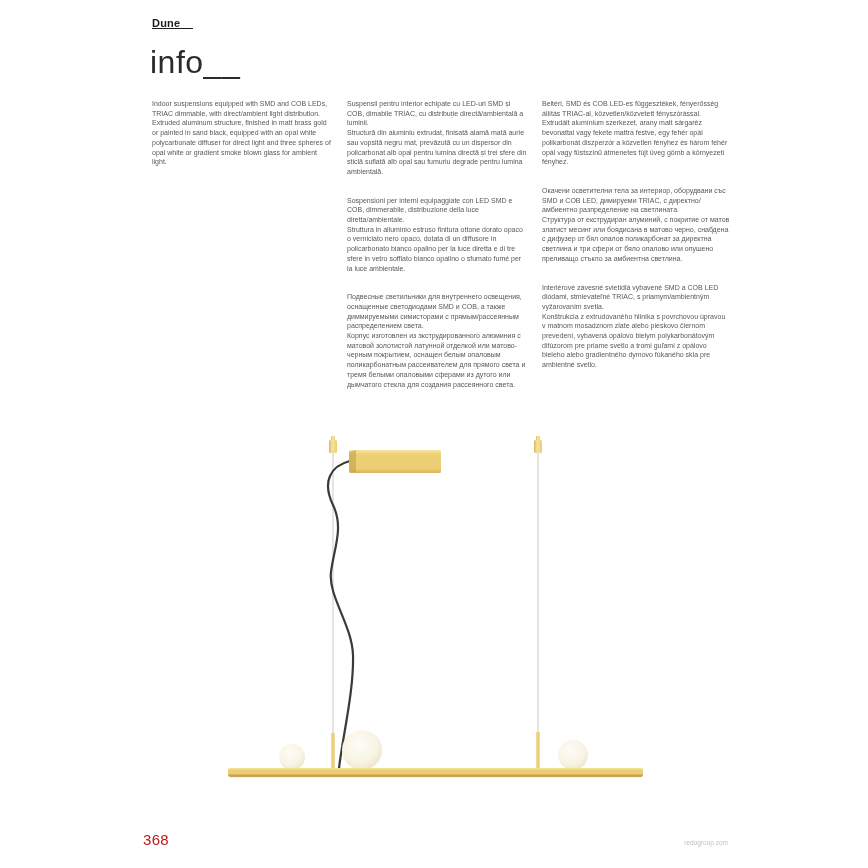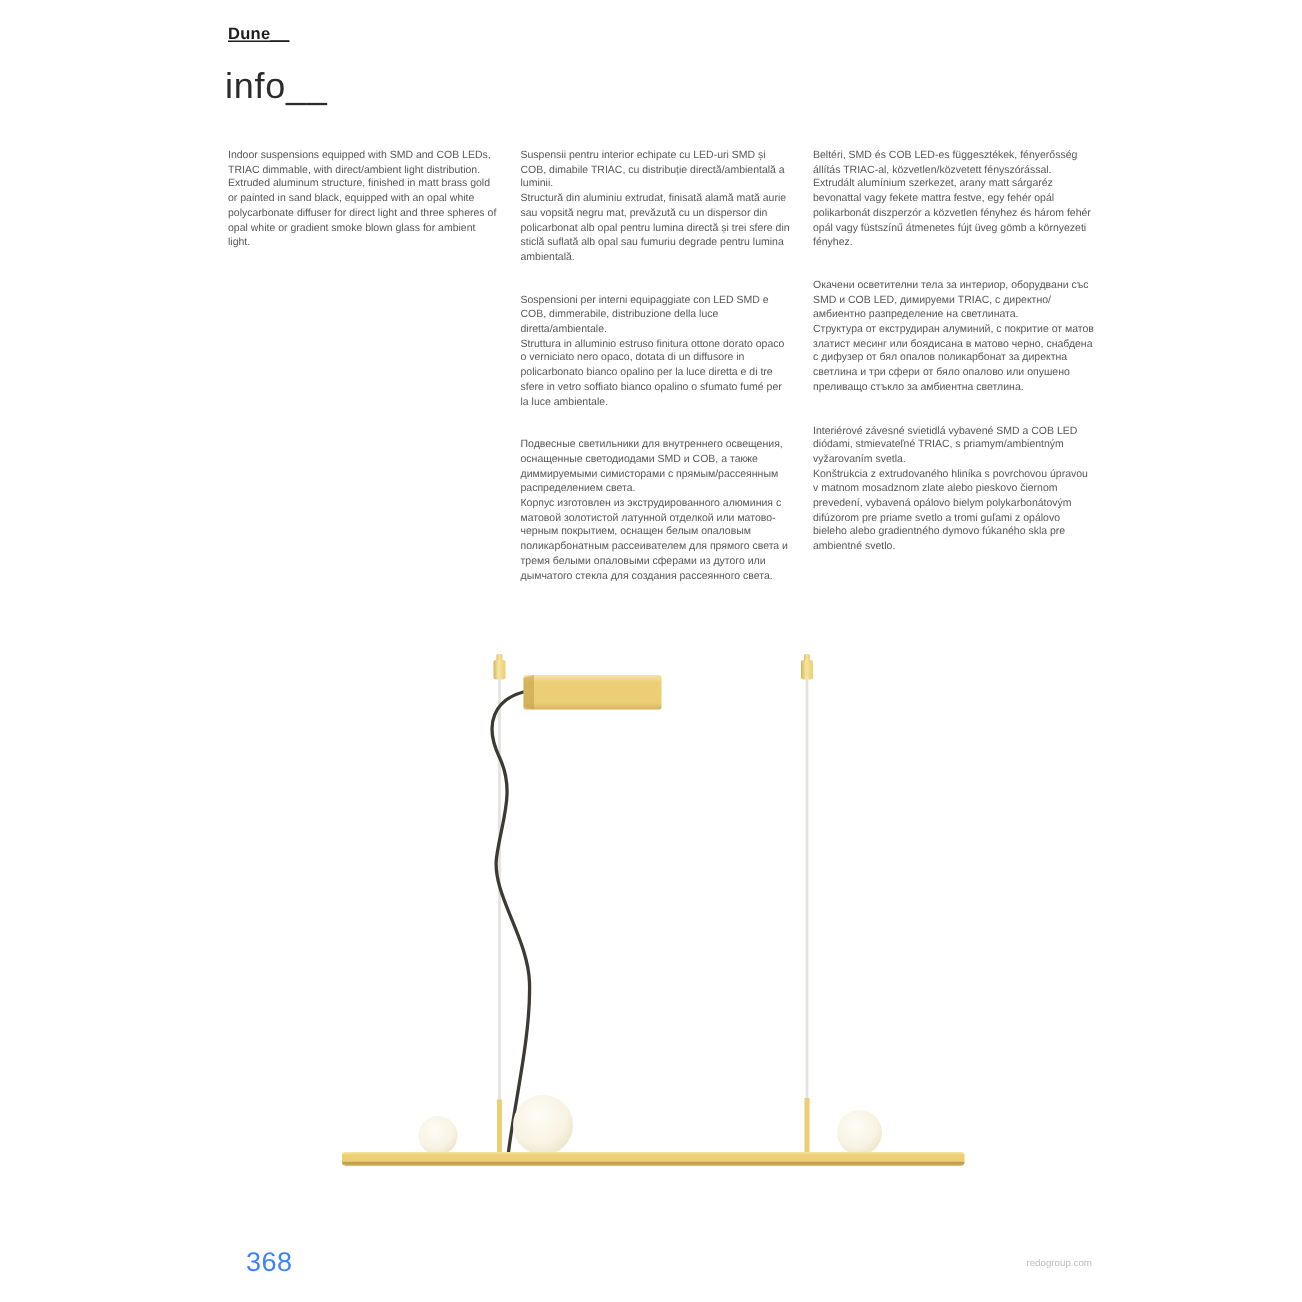--- a/index.html
+++ b/index.html
@@ -5,39 +5,39 @@
   html, body { margin: 0; padding: 0; background: #ffffff; }
   body { width: 868px; height: 868px; overflow: hidden;
          font-family: "Liberation Sans", "DejaVu Sans", sans-serif; }
   .page { position: relative; width: 868px; height: 868px; background: #fff; }
 
   
   .brand { position: absolute; left: 152px; top: 17px;
            font-size: 11px; font-weight: 700; letter-spacing: 0.2px;
            color: var(--text-dark, #1d1d1f); text-decoration: underline; }
   .title { position: absolute; left: 150px; top: 44px;
-           font-size: 24px; font-weight: 300; letter-spacing: 0.5px;
+           font-size: 32px; font-weight: 300; letter-spacing: 0.5px;
            color: #2b2b2d; }
 
   
   .col { position: absolute; top: 99px; color: var(--text-body, #58585a);
          font-size: 7px; line-height: 9.7px; text-align: left; }
   .col-1 { left: 152px; width: 180px; }
   .col-2 { left: 347px; width: 181px; }
   .col-3 { left: 542px; width: 188px; }
   .block { margin: 0 0 19px 0; }
   .block p { margin: 0; }
 
   
   figure.product { position: absolute; left: 0; top: 0; margin: 0; }
   .lamp-svg { position: absolute; left: 150px; top: 430px; }
 
   
-  .page-number { position: absolute; left: 164px; top: 831px;
-                 font-size: 18px; color: #3b82f6; letter-spacing: 0.3px; }
+  .page-number { position: absolute; left: 143px; top: 831px;
+                 font-size: 15px; color: #b91c1c; letter-spacing: 0.3px; }
   .site-url { position: absolute; right: 140px; top: 839px;
               font-size: 6.5px; color: var(--text-muted, #bfbfbf); }
 </style>
 </head>
 <body>
 
 <div class="page">
 
   <header>
     <div class="brand">Dune__</div>

